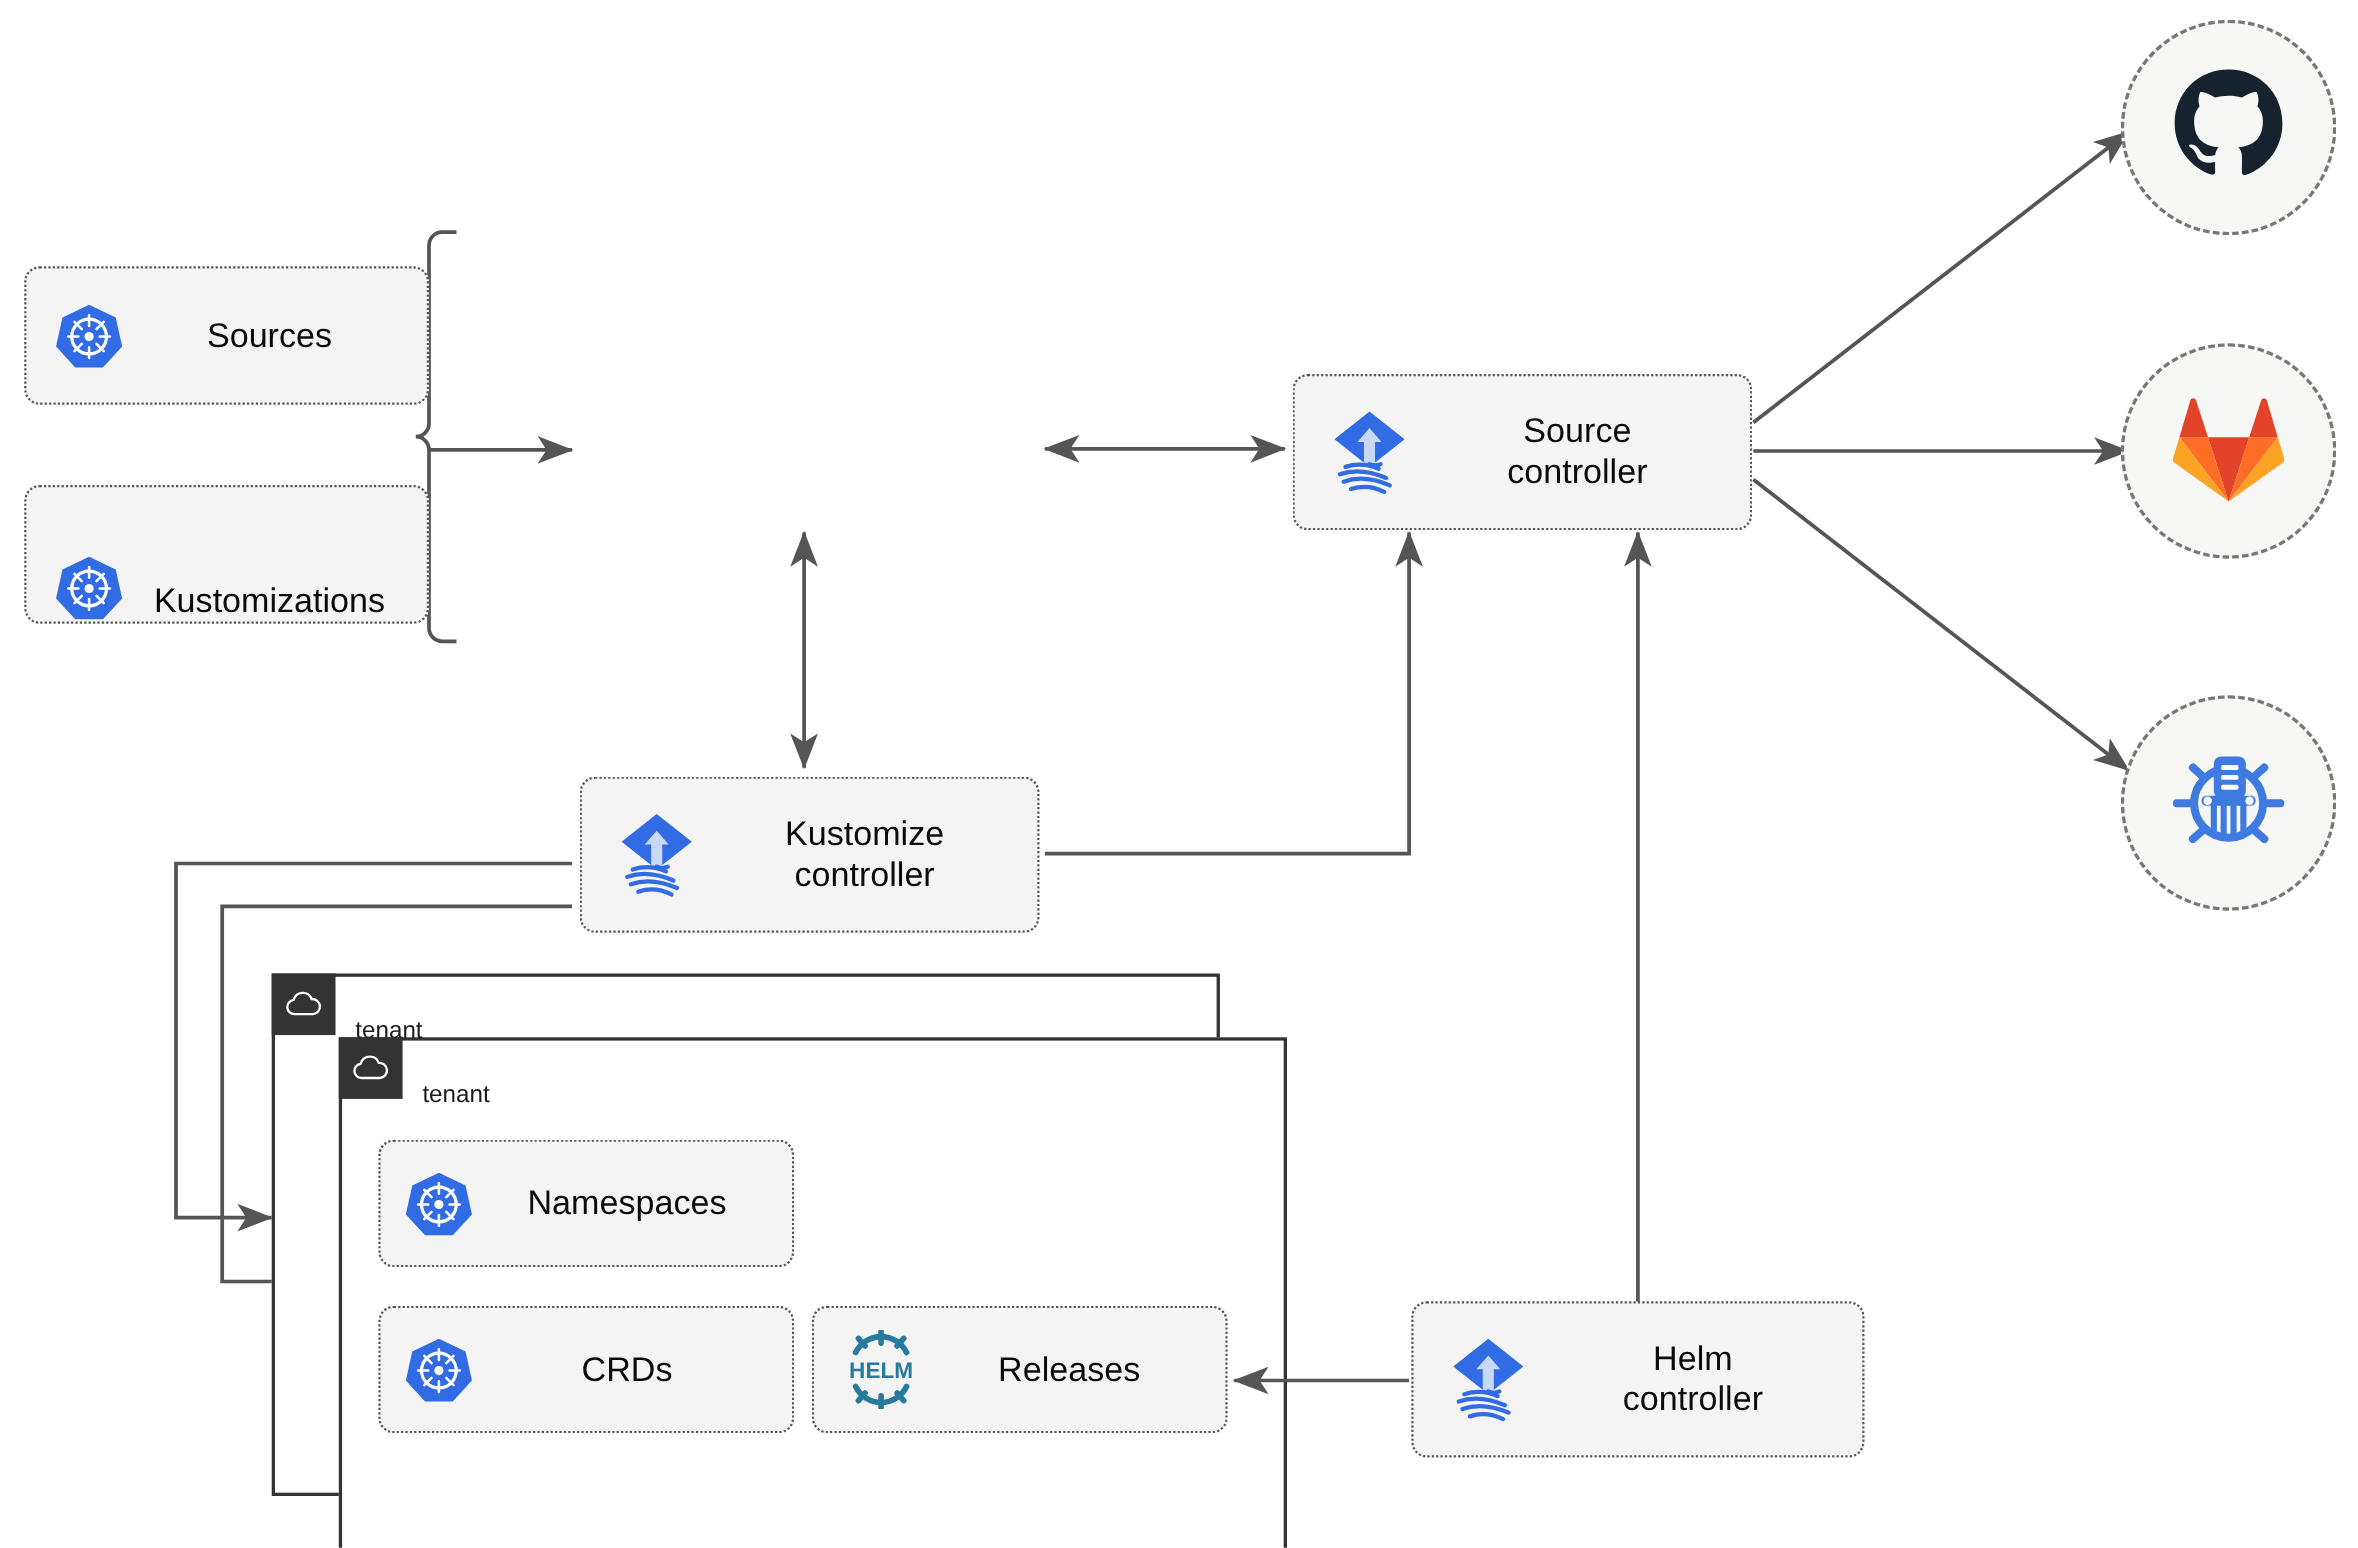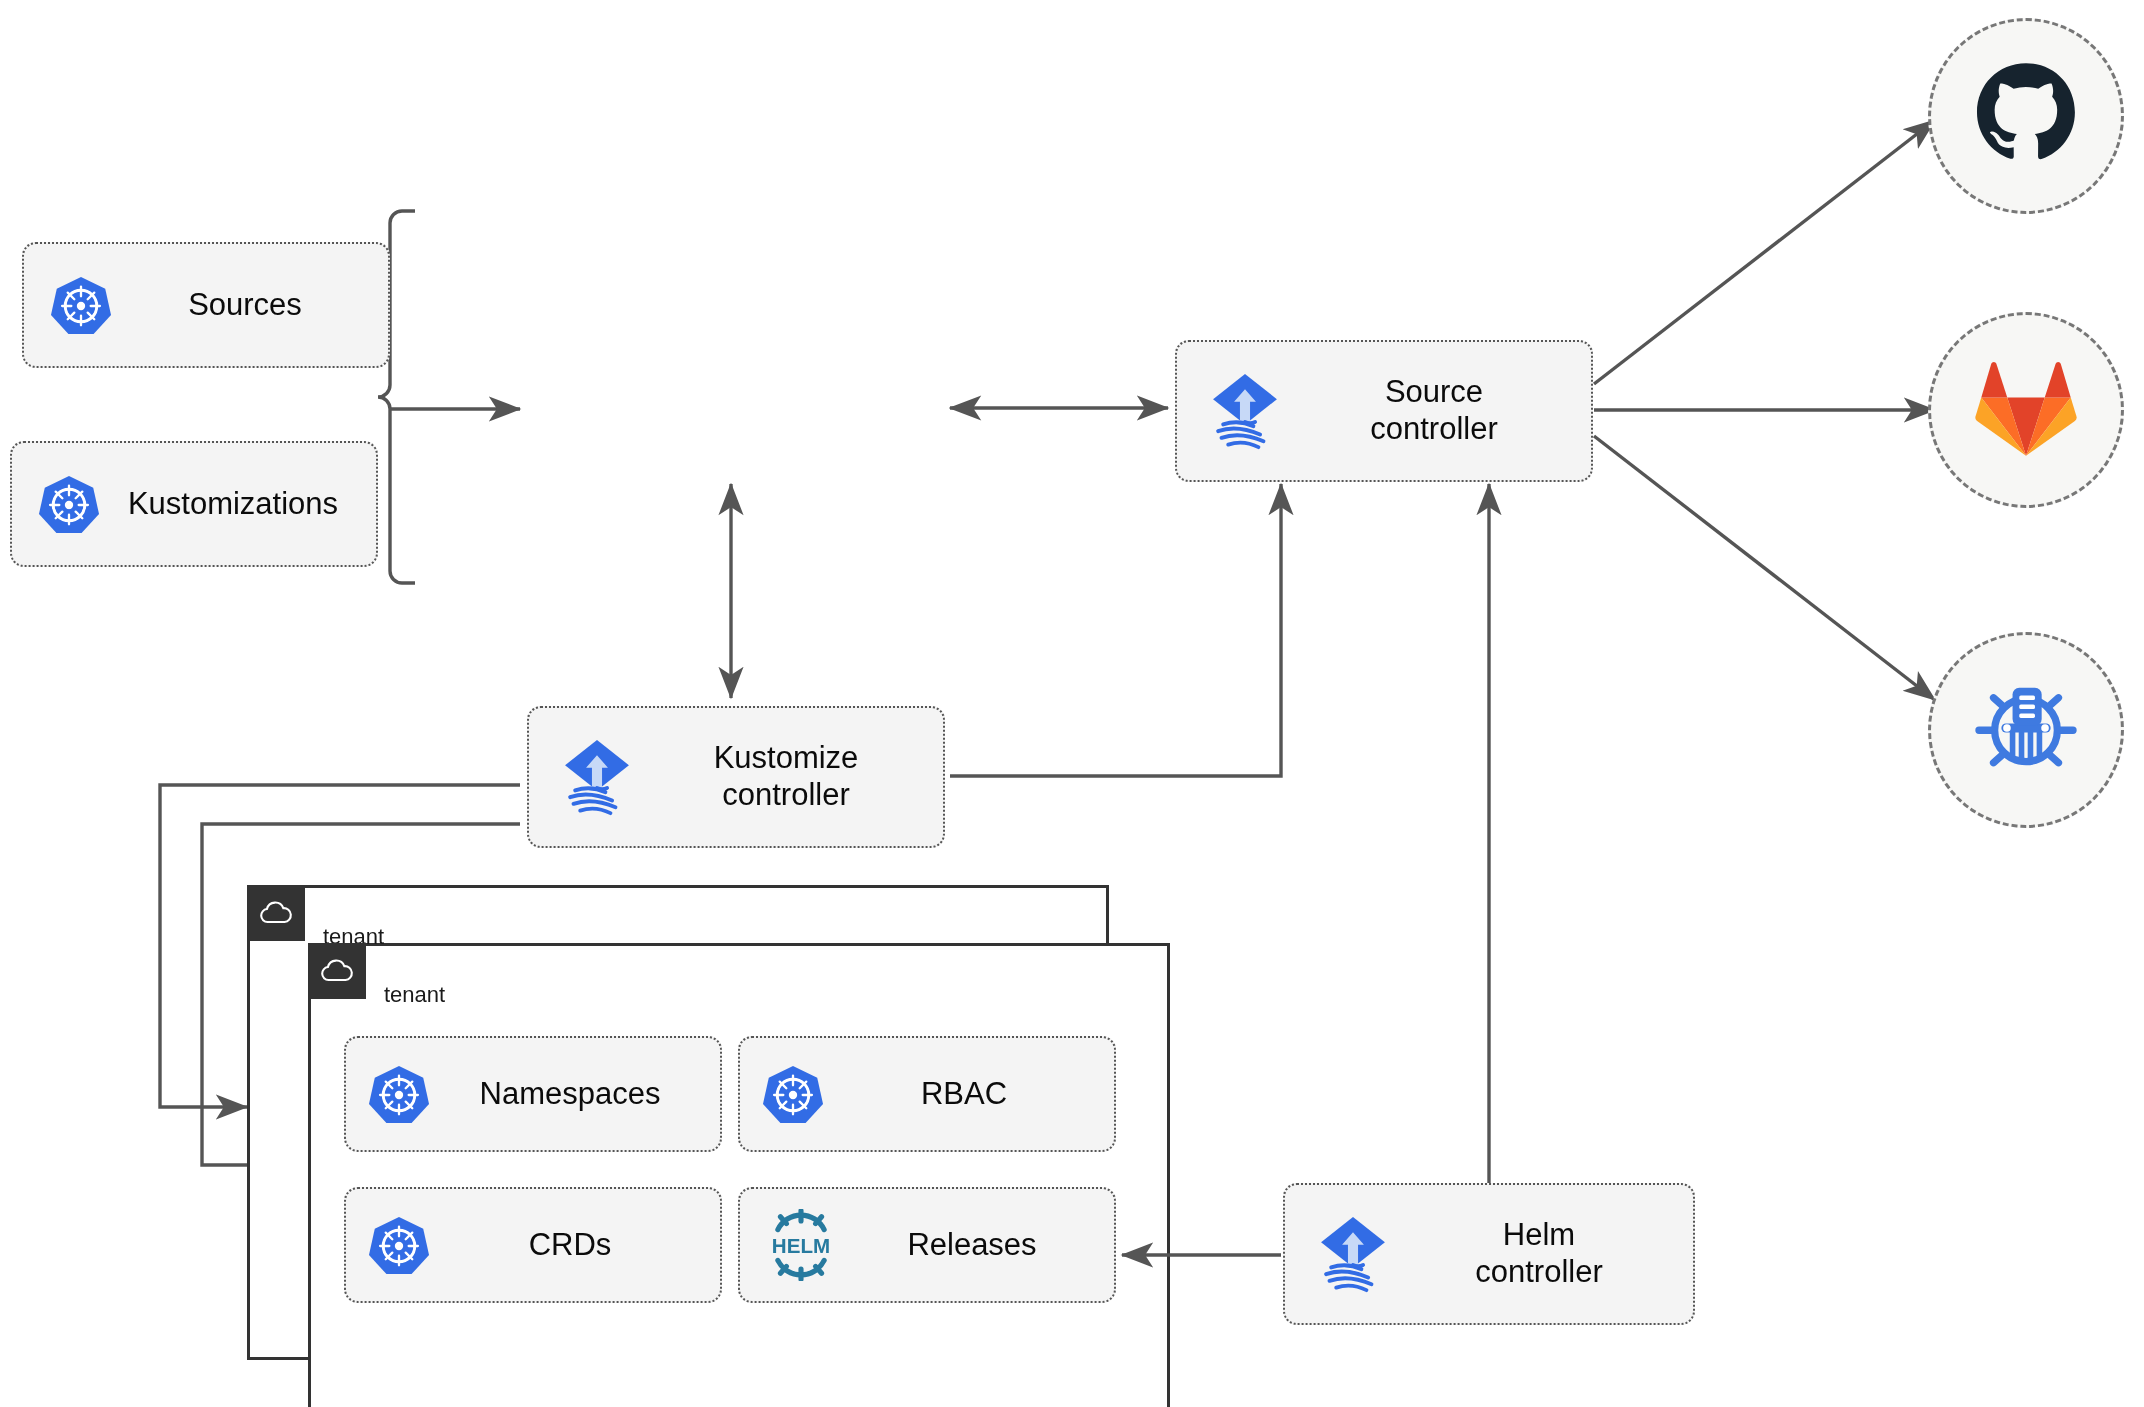--- a/index.html
+++ b/index.html
@@ -129,21 +129,21 @@
           <path d="M12.5 33 H22 M42 33 H51.5"></path>
           <path d="M18.3 19.3 L25.1 26.1 M38.9 39.9 L45.7 46.7"></path>
           <path d="M45.7 19.3 L38.9 26.1 M25.1 39.9 L18.3 46.7"></path>
         </g>
         <circle cx="32" cy="33" r="16.5" fill="none" stroke="#ffffff" stroke-width="2.6"></circle>
       </svg>
     </span>
     <span class="label">Sources</span>
   </div>
 
-  <div class="node" style="left:10px; top:441px; width:368px; height:126px;">
+  <div class="node" style="left:22px; top:441px; width:368px; height:126px;align-items:flex-end;">
     <span class="icon-wrap" style="margin-left:26px;">
       <svg width="62" height="62" viewBox="0 0 64 64">
         <path d="M32 3.2 L57 15.2 L63 42.4 L45 62 L19 62 L1 42.4 L7 15.2 Z" fill="#326ce5"></path>
         <g fill="none" stroke="#ffffff" stroke-width="2.4" stroke-linecap="round">
           <circle cx="32" cy="33" r="16"></circle>
           <circle cx="32" cy="33" r="4.3" fill="#ffffff" stroke="none"></circle>
           <path d="M32 13 V23 M32 43 V53"></path>
           <path d="M12.5 33 H22 M42 33 H51.5"></path>
           <path d="M18.3 19.3 L25.1 26.1 M38.9 39.9 L45.7 46.7"></path>
           <path d="M45.7 19.3 L38.9 26.1 M25.1 39.9 L18.3 46.7"></path>
@@ -285,37 +285,20 @@
           <path d="M12.5 33 H22 M42 33 H51.5"></path>
           <path d="M18.3 19.3 L25.1 26.1 M38.9 39.9 L45.7 46.7"></path>
           <path d="M45.7 19.3 L38.9 26.1 M25.1 39.9 L18.3 46.7"></path>
         </g>
         <circle cx="32" cy="33" r="16.5" fill="none" stroke="#ffffff" stroke-width="2.6"></circle>
       </svg>
     </span>
     <span class="label">Namespaces</span>
   </div>
 
-  <div class="node" style="left:738px; top:1036px; width:378px; height:116px; z-index:7;">
-    <span class="icon-wrap" style="margin-left:22px;">
-      <svg width="62" height="62" viewBox="0 0 64 64">
-        <path d="M32 3.2 L57 15.2 L63 42.4 L45 62 L19 62 L1 42.4 L7 15.2 Z" fill="#326ce5"></path>
-        <g fill="none" stroke="#ffffff" stroke-width="2.4" stroke-linecap="round">
-          <circle cx="32" cy="33" r="16"></circle>
-          <circle cx="32" cy="33" r="4.3" fill="#ffffff" stroke="none"></circle>
-          <path d="M32 13 V23 M32 43 V53"></path>
-          <path d="M12.5 33 H22 M42 33 H51.5"></path>
-          <path d="M18.3 19.3 L25.1 26.1 M38.9 39.9 L45.7 46.7"></path>
-          <path d="M45.7 19.3 L38.9 26.1 M25.1 39.9 L18.3 46.7"></path>
-        </g>
-        <circle cx="32" cy="33" r="16.5" fill="none" stroke="#ffffff" stroke-width="2.6"></circle>
-      </svg>
-    </span>
-    <span class="label">RBAC</span>
-  </div>
 
   <div class="node" style="left:344px; top:1187px; width:378px; height:116px; z-index:7;">
     <span class="icon-wrap" style="margin-left:22px;">
       <svg width="62" height="62" viewBox="0 0 64 64">
         <path d="M32 3.2 L57 15.2 L63 42.4 L45 62 L19 62 L1 42.4 L7 15.2 Z" fill="#326ce5"></path>
         <g fill="none" stroke="#ffffff" stroke-width="2.4" stroke-linecap="round">
           <circle cx="32" cy="33" r="16"></circle>
           <circle cx="32" cy="33" r="4.3" fill="#ffffff" stroke="none"></circle>
           <path d="M32 13 V23 M32 43 V53"></path>
           <path d="M12.5 33 H22 M42 33 H51.5"></path>

